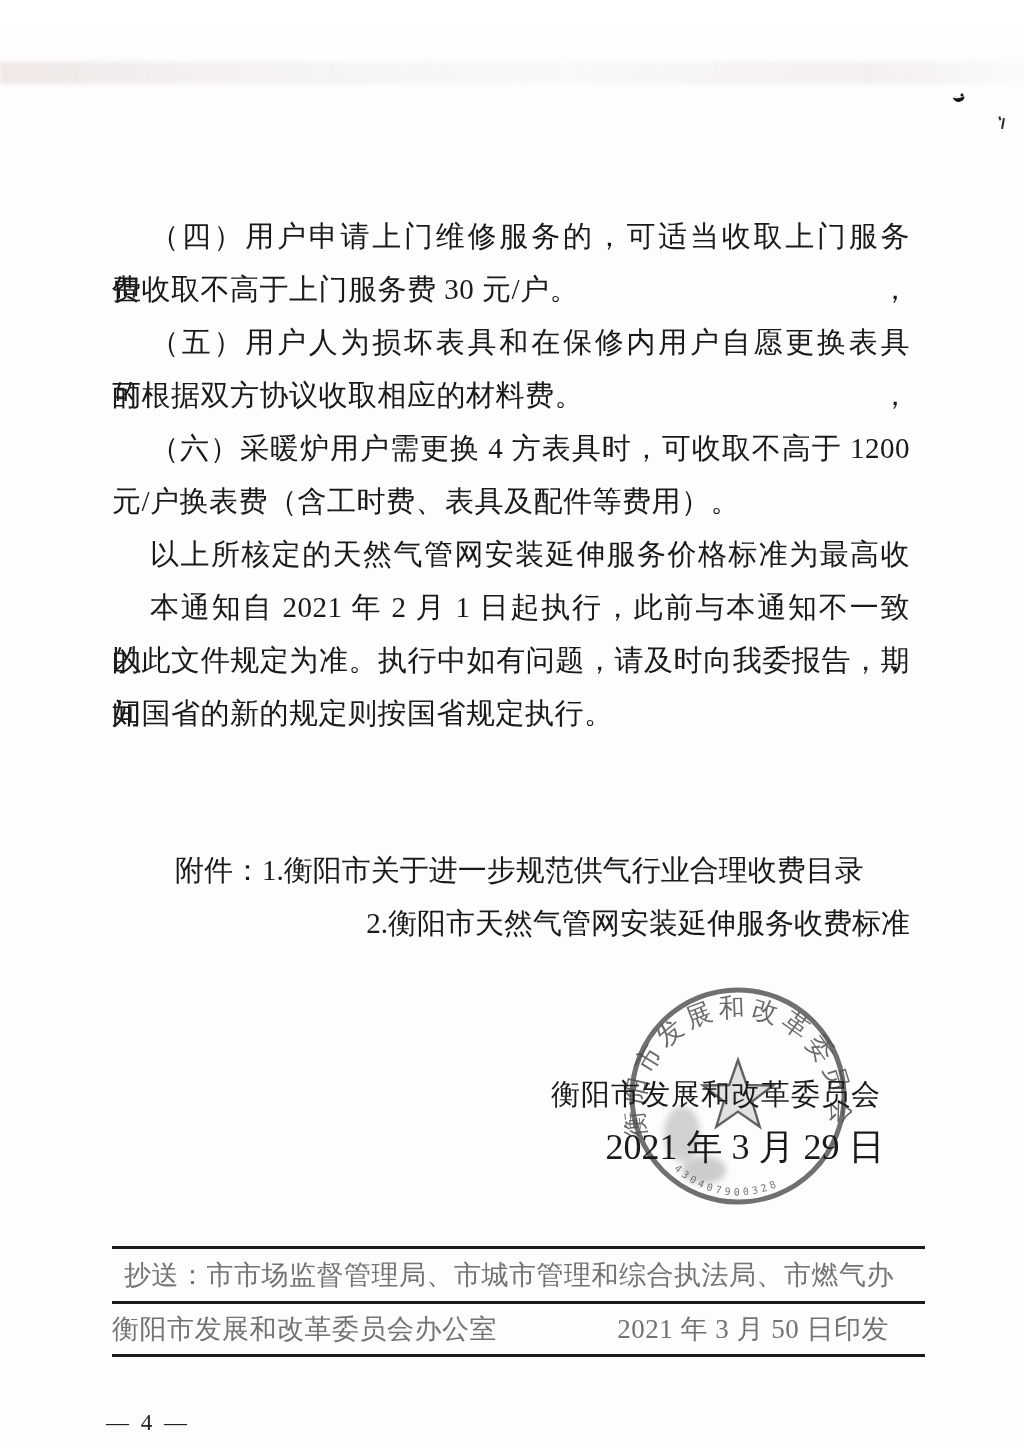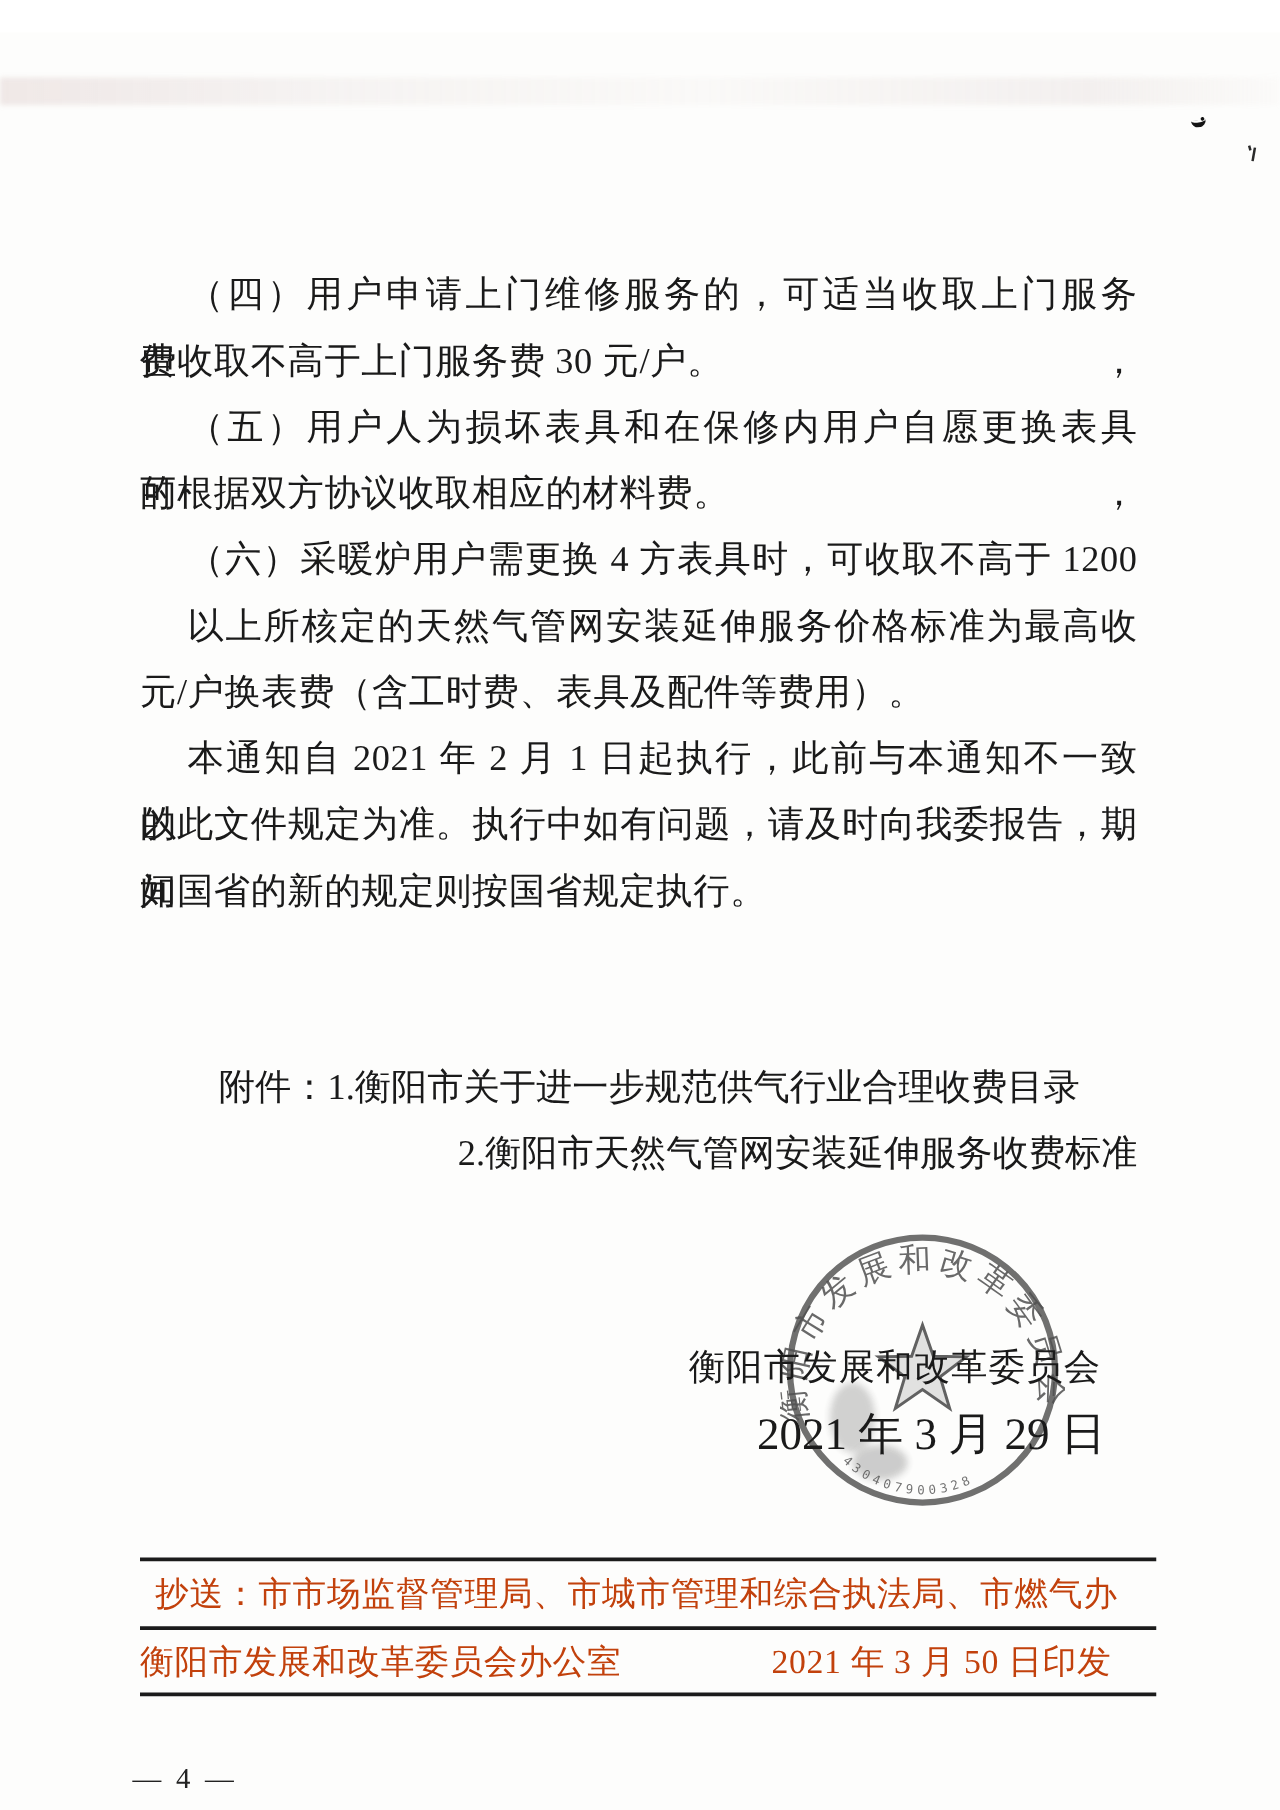--- a/index.html
+++ b/index.html
@@ -76,21 +76,21 @@
 
   .seal {
     position: absolute; left: 624px; top: 956px;
     width: 228px; height: 228px; z-index: 1;
     filter: blur(0.4px) contrast(0.95);
     opacity: 0.85;
   }
 
   .footer-block {
     position: absolute; left: 112px; top: 1220px; width: 813px;
-    font-size: 27px; color: #c2410c;
+    font-size: 27px; color: #737373;
   }
   .rule { height: 0; border-top: 3px solid #1b1b1b; }
   .cc-row { height: 52px; line-height: 52px; padding-left: 12px; white-space: nowrap; letter-spacing: 0.5px; }
   .issuer-row { height: 50px; line-height: 50px; display: flex; justify-content: space-between; padding-right: 36px; white-space: nowrap; letter-spacing: 0.5px; gap: 44px; }
 
   .page-number {
     position: absolute; left: 106px; top: 1384px;
     font-size: 23px; letter-spacing: 3px; color: #222;
   }
 </style>
@@ -102,22 +102,22 @@
   <div class="scan-band"></div>
   <div class="ink-speck-1"></div>
   <div class="ink-speck-2"></div>
 
   <div class="body-text">
     <div class="b-line jl ind">（四）用户申请上门维修服务的，可适当收取上门服务费，</div>
     <div class="b-line">但收取不高于上门服务费 30 元/户。</div>
     <div class="b-line jl ind">（五）用户人为损坏表具和在保修内用户自愿更换表具的，</div>
     <div class="b-line">可根据双方协议收取相应的材料费。</div>
     <div class="b-line jl ind">（六）采暖炉用户需更换 4 方表具时，可收取不高于 1200</div>
+    <div class="b-line">元/户换表费（含工时费、表具及配件等费用）。</div>
     <div class="b-line jl ind">以上所核定的天然气管网安装延伸服务价格标准为最高收</div>
-    <div class="b-line">元/户换表费（含工时费、表具及配件等费用）。</div>
     <div class="b-line jl ind">本通知自 2021 年 2 月 1 日起执行，此前与本通知不一致的，</div>
     <div class="b-line jl">以此文件规定为准。执行中如有问题，请及时向我委报告，期间</div>
     <div class="b-line">如国省的新的规定则按国省规定执行。</div>
   </div>
 
   <div class="attachment">
     <div class="att-line"><span class="att-label">附件：</span><span>1.衡阳市关于进一步规范供气行业合理收费目录</span></div>
     <div class="att-line att-line-2"><span>2.衡阳市天然气管网安装延伸服务收费标准</span></div>
   </div>
 

